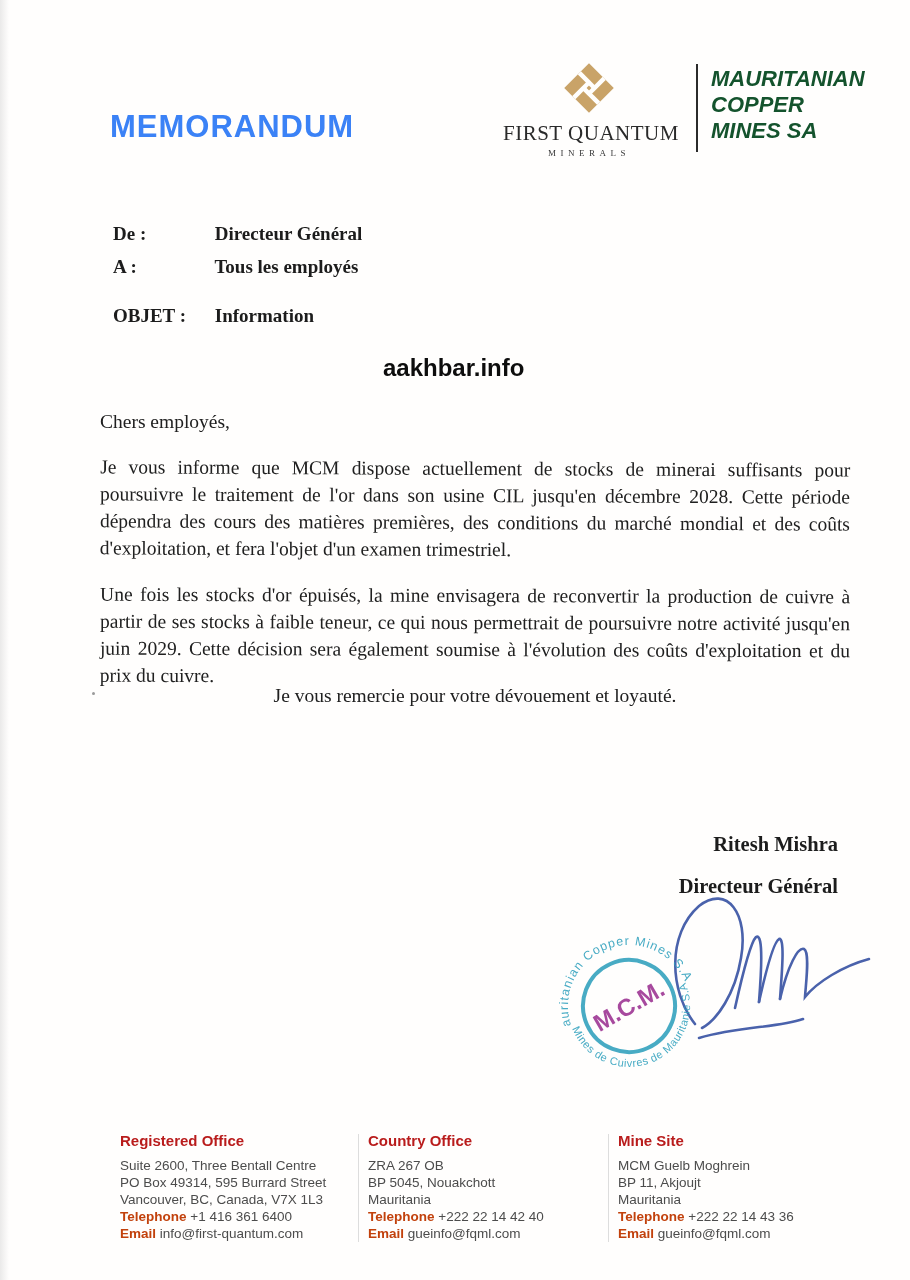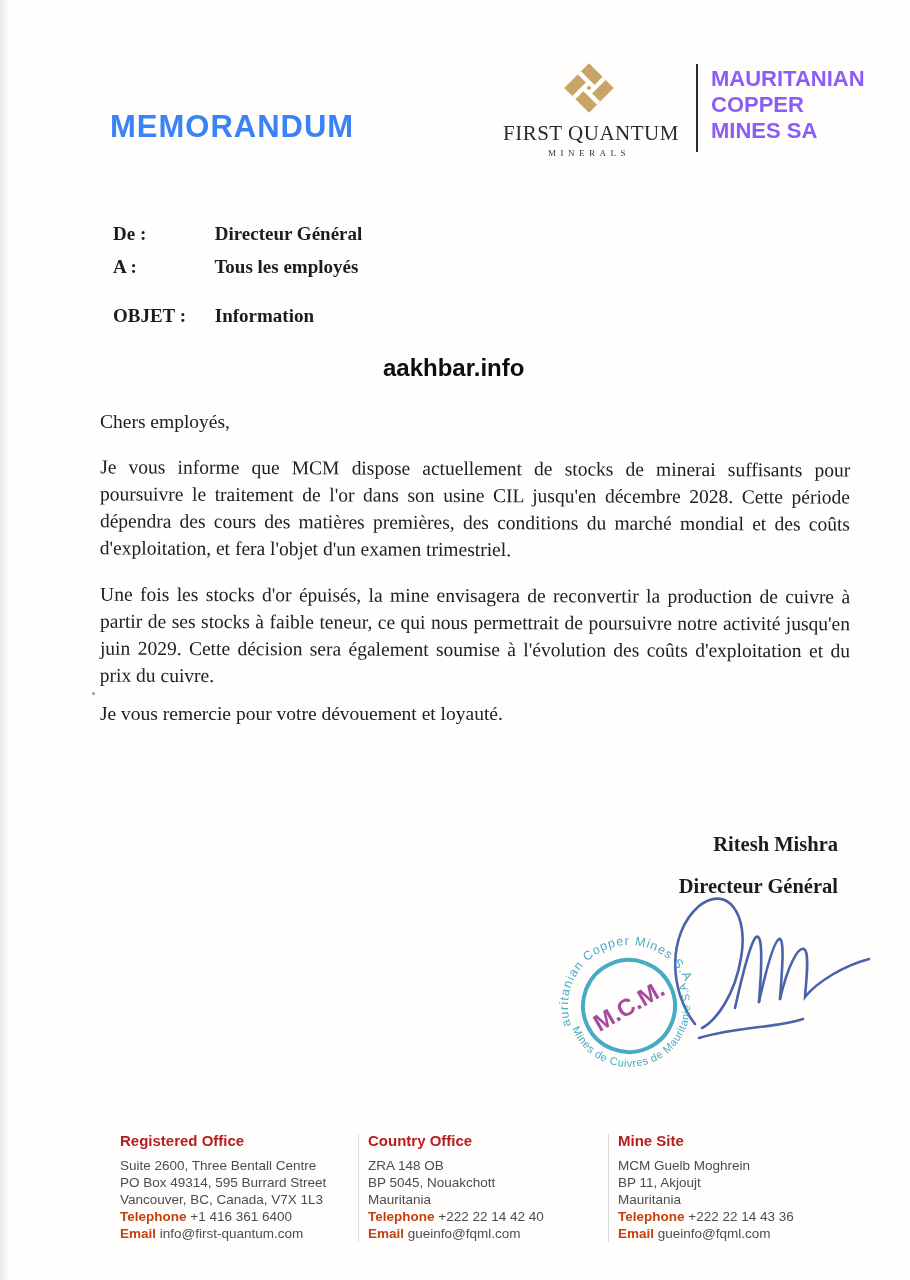--- a/index.html
+++ b/index.html
@@ -18,38 +18,38 @@
   }
   .fq-logo{position:absolute;left:487px;top:62px;width:172px;text-align:center;margin-left:16px;}
   .fq-brand{font-family:"Liberation Serif",serif;font-size:21px;color:#2a2a2a;
     letter-spacing:.5px;margin-top:3px;white-space:nowrap;}
   .fq-sub{font-family:"Liberation Serif",serif;font-size:9px;color:#3a3a3a;
     letter-spacing:4.5px;margin-top:2px;}
   .header-divider{position:absolute;left:696px;top:64px;width:2px;height:88px;background:#2b2b2b;}
   .company-name{
     position:absolute;left:711px;top:66px;
     font-family:"Liberation Sans",sans-serif;font-weight:bold;
-    font-size:22px;line-height:26px;color:#8b5cf6;
+    font-size:22px;line-height:26px;color:#14532d;font-style:italic;
   }
   
   .memo-fields{position:absolute;left:113px;top:224px;font-size:19px;font-weight:bold;}
   .memo-row{margin-bottom:13px;line-height:20px;}
   .memo-row.objet{margin-top:29px;}
   .memo-label{display:inline-block;width:97px;}
   .watermark{
     position:absolute;left:383px;top:354px;
     font-family:"Liberation Sans",sans-serif;font-weight:bold;
     font-size:24px;color:#0d0d0d;
   }
   
   .body-text{position:absolute;left:100px;width:750px;font-size:19.5px;line-height:27px;color:#202020;}
   .salutation{top:408px;}
   .para1{top:455px;text-align:justify;transform:rotate(.25deg);}
   .para2{top:582px;text-align:justify;transform:rotate(.2deg);}
-  .para3{top:700px;}
+  .para3{top:682px;text-align:center;}
   .stray-dot{position:absolute;left:92px;top:692px;width:3px;height:3px;border-radius:50%;background:#9a9a9a;}
   
   .sig-block{position:absolute;right:72px;top:833px;text-align:right;font-weight:bold;}
   .sig-name{font-size:20.5px;}
   .sig-title{font-size:20.5px;margin-top:19px;}
   .sig-ink{position:absolute;left:655px;top:886px;}
   
   .stamp{position:absolute;left:542px;top:919px;width:174px;height:174px;
     transform:rotate(-24deg);opacity:.88;}
   .stamp text{font-family:"Liberation Sans",sans-serif;}
@@ -160,21 +160,21 @@
       <div class="f-title">Registered Office</div>
       <div class="f-line">Suite 2600, Three Bentall Centre</div>
       <div class="f-line">PO Box 49314, 595 Burrard Street</div>
       <div class="f-line">Vancouver, BC, Canada, V7X 1L3</div>
       <div class="f-line"><b>Telephone</b> <span>+1 416 361 6400</span></div>
       <div class="f-line"><b>Email</b> <span>info@first-quantum.com</span></div>
     </div>
 
     <div class="f-col c2">
       <div class="f-title">Country Office</div>
-      <div class="f-line">ZRA 148 OB</div>
+      <div class="f-line">ZRA 267 OB</div>
       <div class="f-line">BP 5045, Nouakchott</div>
       <div class="f-line">Mauritania</div>
       <div class="f-line"><b>Telephone</b> <span>+222 22 14 42 40</span></div>
       <div class="f-line"><b>Email</b> <span>gueinfo@fqml.com</span></div>
     </div>
 
     <div class="f-col c3">
       <div class="f-title">Mine Site</div>
       <div class="f-line">MCM Guelb Moghrein</div>
       <div class="f-line">BP 11, Akjoujt</div>

